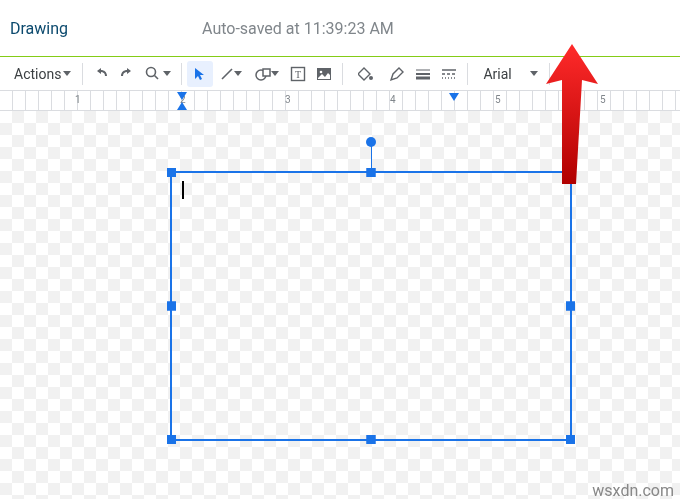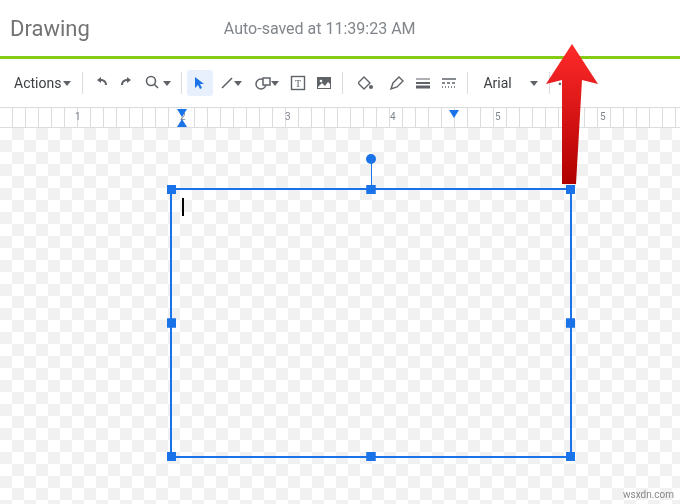--- a/index.html
+++ b/index.html
@@ -11,45 +11,45 @@
       background: #fff;
       position: relative;
     }
     .header {
       display: flex;
       align-items: center;
       padding: 10px 14px 10px 10px;
       height: 56px;
     }
     .title {
-      font-size: 22px;
-      color: #737373;
+      font-size: 16px;
+      color: #0c4a6e;
       font-weight: 400;
       flex: 0 0 auto;
     }
     .autosave {
       font-size: 16px;
       color: #80868b;
       margin-left: 134px;
     }
     .spacer { flex: 1; }
     .save-btn {
       background: #1a73e8;
       color: #fff;
       border: none;
       font-size: 14px;
       font-weight: 500;
       padding: 10px 22px;
       border-radius: 4px;
       cursor: pointer;
     }
     .toolbar {
-      border-top: 3px solid #84cc16;
+      border-top: 1px solid #84cc16;
       border-bottom: 1px solid #dadce0;
-      height: 52px;
+      height: 35px;
       display: flex;
       align-items: center;
       padding: 0 8px;
       gap: 0;
     }
     .actions-btn {
       font-size: 14px;
       color: #3c4043;
       display: flex;
       align-items: center;
@@ -160,21 +160,21 @@
     .arrow {
       position: absolute;
       right: 78px;
       top: 44px;
       z-index: 10;
       pointer-events: none;
     }
     .watermark {
       position: absolute;
       right: 6px; bottom: 4px;
-      font-size: 10px;
+      font-size: 16px;
       color: #888;
       margin-top: 37px;
     }
     svg { display: block; }
   </style>
 </head>
 <body>
 
 <div class="header">
   <div class="title">Drawing</div>

